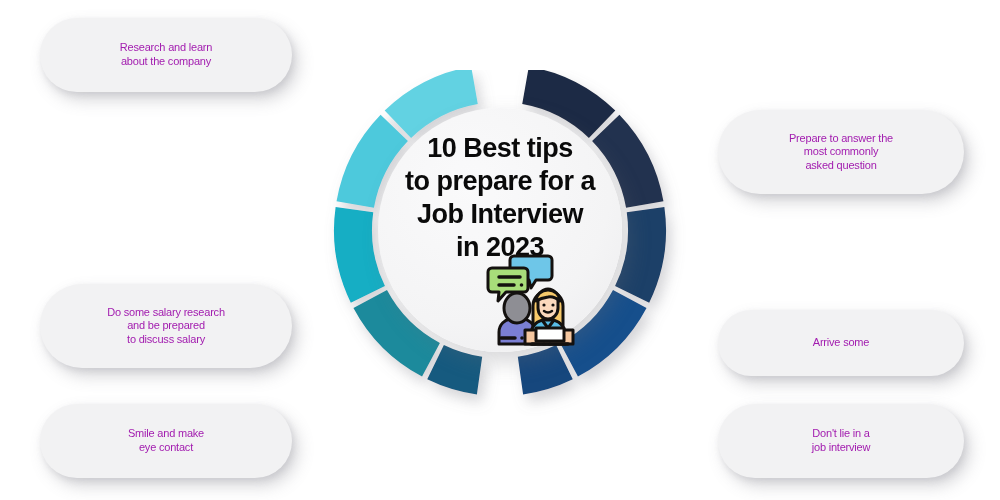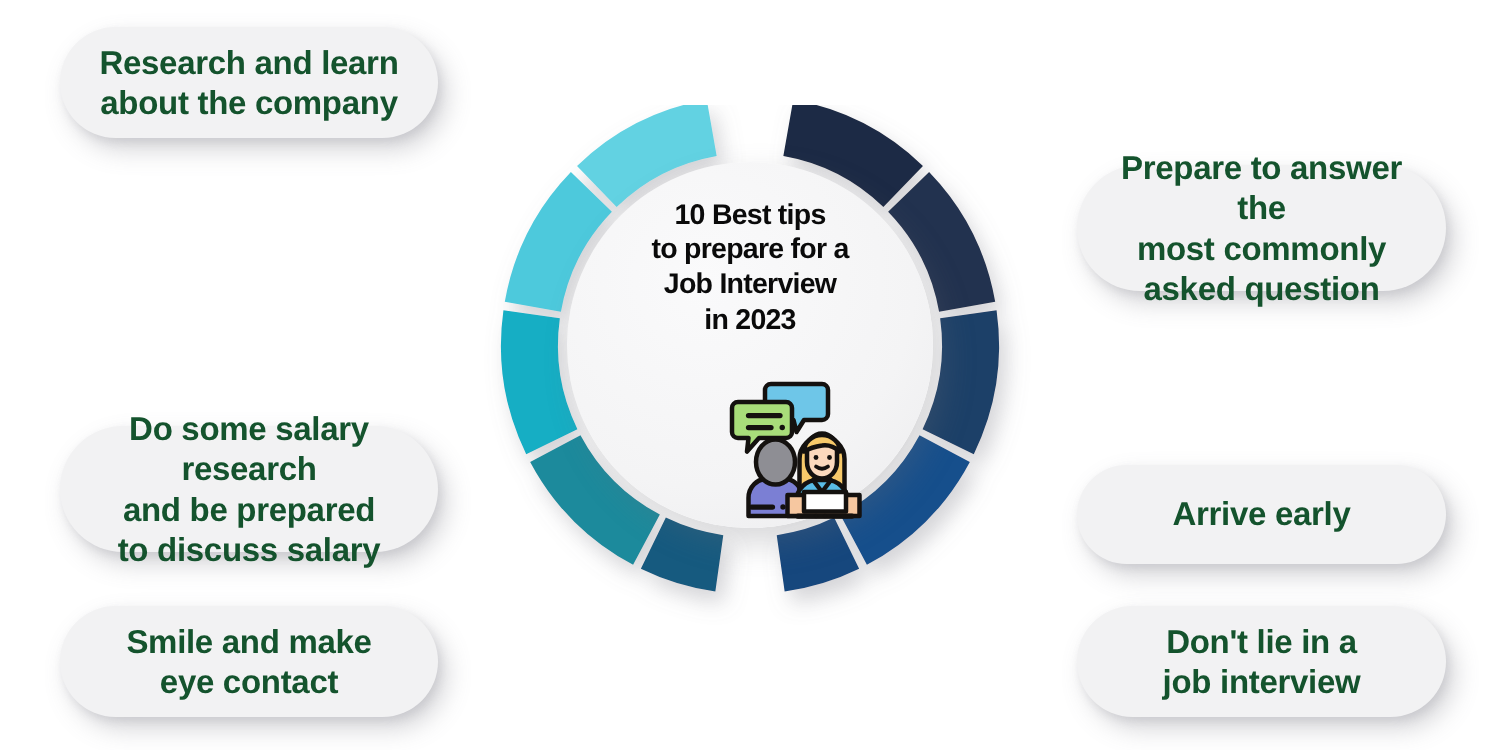--- a/index.html
+++ b/index.html
@@ -27,23 +27,23 @@
     box-shadow: 6px 8px 16px rgba(120,120,130,0.30),
                 2px 3px 6px rgba(140,140,150,0.18);
     display: flex;
     align-items: center;
     justify-content: center;
     text-align: center;
     box-sizing: border-box;
     padding: 6px 16px;
   }
   .pill-text {
-    font-size: 22px;
-    font-weight: bold;
-    color: #14532d;
+    font-size: 11px;
+    font-weight: normal;
+    color: #a21caf;
     line-height: 1.23;
     letter-spacing: -0.2px;
     white-space: pre-line;
   }
 
   .left-pill  { left: 40px; width: 252px; }
   .right-pill { left: 718px; width: 246px; }
 
   
   #center-wrap {
@@ -71,21 +71,21 @@
     box-shadow: 7px 10px 22px rgba(110,110,120,0.28);
   }
   #title-block {
     position: absolute;
     left: 78px;
     top: 62px;
     width: 244px;
     text-align: center;
   }
   .title-line {
-    font-size: 19px;
+    font-size: 27px;
     font-weight: bold;
     color: #0a0a0a;
     line-height: 1.22;
     letter-spacing: -0.5px;
   }
   #illustration {
     position: absolute;
     left: 168px;
     top: 182px;
     width: 108px;
@@ -110,21 +110,21 @@
     <span class="pill-text">Smile and make
 eye contact</span>
   </div>
 
   <div class="pill right-pill" style="top:110px;height:84px;">
     <span class="pill-text">Prepare to answer the
 most commonly
 asked question</span>
   </div>
   <div class="pill right-pill" style="top:310px;height:66px;">
-    <span class="pill-text">Arrive early</span>
+    <span class="pill-text">Arrive some</span>
   </div>
   <div class="pill right-pill" style="top:404px;height:74px;">
     <span class="pill-text">Don't lie in a
 job interview</span>
   </div>
 
   <div id="center-wrap">
 
     <svg id="ring-svg" viewBox="0 0 400 360">
       <defs>

